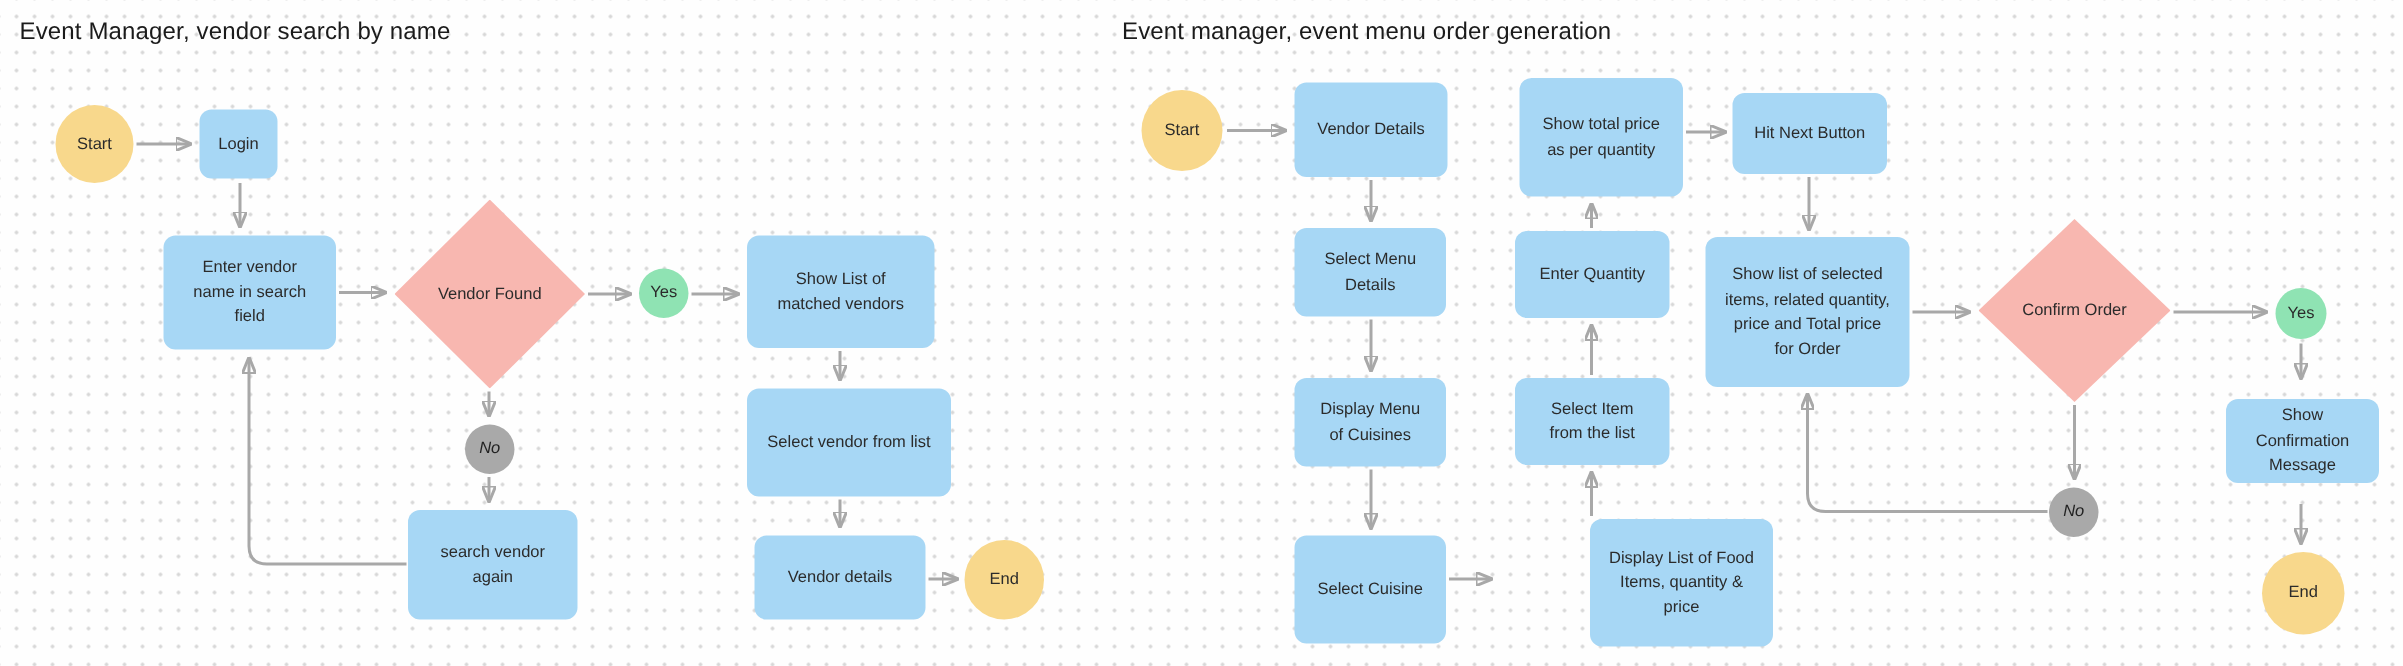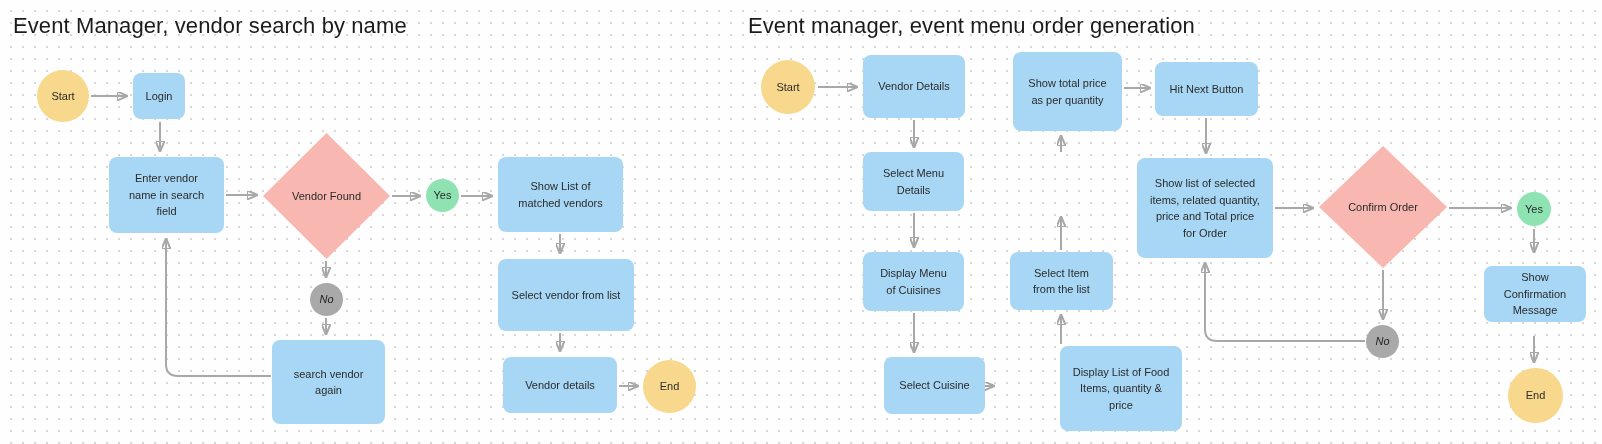--- a/index.html
+++ b/index.html
@@ -10,21 +10,21 @@
     background-image:radial-gradient(circle,#d7d7d7 1px,transparent 1.3px);
     background-size:12px 12px;
     background-position:5px 5px;
     font-family:"Liberation Sans",sans-serif;
     overflow:hidden;
   }
   .edges{position:absolute;left:0;top:0;width:1602px;height:444px;pointer-events:none;}
   .edges path{stroke:#a8a8a8;stroke-width:2;fill:none;}
   .chart-title{
     position:absolute;
-    font-size:22px;font-weight:500;color:#1b1b1b;letter-spacing:.1px;
+    font-size:16px;font-weight:500;color:#1b1b1b;letter-spacing:.1px;
     white-space:nowrap;
   }
   .node{
     position:absolute;box-sizing:border-box;
     display:flex;align-items:center;justify-content:center;
     text-align:center;
     font-size:11px;line-height:1.5;color:#2b2b2b;
   }
   .process{background:#a7d7f5;border-radius:8px;padding:4px 12px;}
   .terminal{background:#f8d88c;border-radius:50%;}
@@ -85,44 +85,45 @@
   <div class="node process" style="left:109px;top:157px;width:115px;height:76px">Enter vendor name in search field</div>
 
   <div class="node decision" style="left:263px;top:133px;width:127px;height:126px">Vendor Found</div>
 
   <div class="node badge-yes" style="left:426px;top:179px;width:33px;height:33px">Yes</div>
 
   <div class="node process" style="left:498px;top:157px;width:125px;height:75px">Show List of matched vendors</div>
 
   <div class="node badge-no" style="left:310px;top:283px;width:33px;height:33px">No</div>
 
-  <div class="node process" style="left:272px;top:340px;width:113px;height:84px">search vendor again</div>
+  <div class="node process" style="left:272px;top:340px;width:113px;height:73px">search vendor again</div>
 
   <div class="node process" style="left:498px;top:259px;width:136px;height:72px">Select vendor from list</div>
 
   <div class="node process" style="left:503px;top:357px;width:114px;height:56px">Vendor details</div>
 
   <div class="node terminal" style="left:643px;top:360px;width:53px;height:53px">End</div>
 
   <div class="chart-title" style="left:748px;top:13px">Event manager, event menu order generation</div>
 
   <div class="node terminal" style="left:761px;top:60px;width:54px;height:54px">Start</div>
 
   <div class="node process" style="left:863px;top:55px;width:102px;height:63px">Vendor Details</div>
 
   <div class="node process" style="left:863px;top:152px;width:101px;height:59px">Select Menu Details</div>
 
   <div class="node process" style="left:863px;top:252px;width:101px;height:59px">Display Menu of Cuisines</div>
 
-  <div class="node process" style="left:884px;top:357px;width:101px;height:57px">Select Cuisine</div>
+  <div class="node process" style="left:863px;top:357px;width:101px;height:72px">Select Cuisine</div>
 
   <div class="node process" style="left:1060px;top:346px;width:122px;height:85px">Display List of Food Items, quantity &amp; price</div>
 
   <div class="node process" style="left:1010px;top:252px;width:103px;height:58px">Select Item from the list</div>
 
+  <div class="node process" style="left:1010px;top:154px;width:103px;height:58px">Enter Quantity</div>
 
   <div class="node process" style="left:1013px;top:52px;width:109px;height:79px">Show total price as per quantity</div>
 
   <div class="node process" style="left:1155px;top:62px;width:103px;height:54px">Hit Next Button</div>
 
   <div class="node process" style="left:1137px;top:158px;width:136px;height:100px">Show list of selected items, related quantity, price and Total price for Order</div>
 
   <div class="node decision" style="left:1319px;top:146px;width:128px;height:122px">Confirm Order</div>
 
   <div class="node badge-yes" style="left:1517px;top:192px;width:34px;height:34px">Yes</div>

